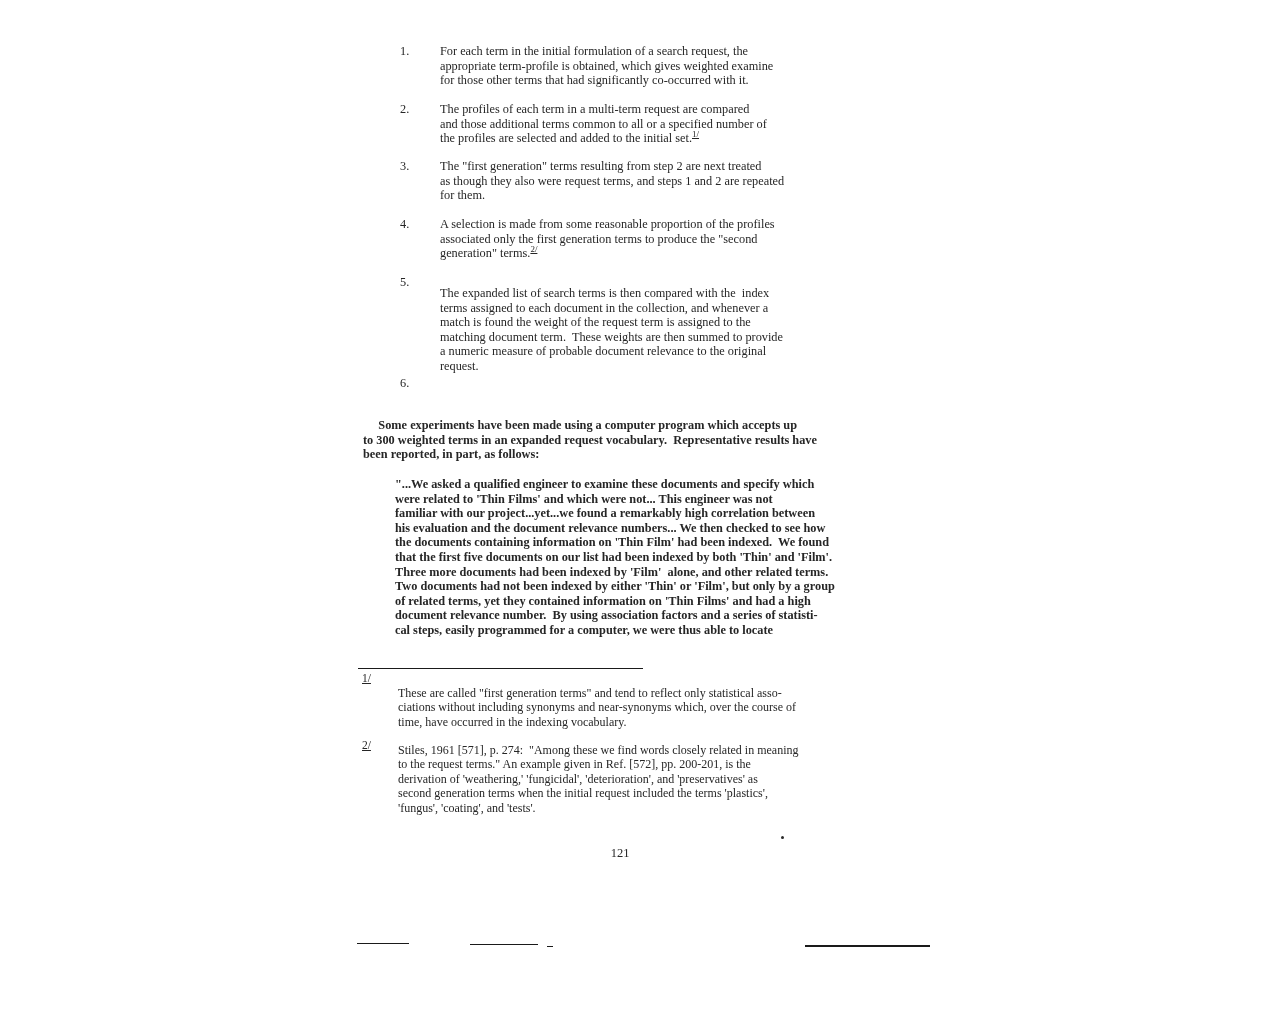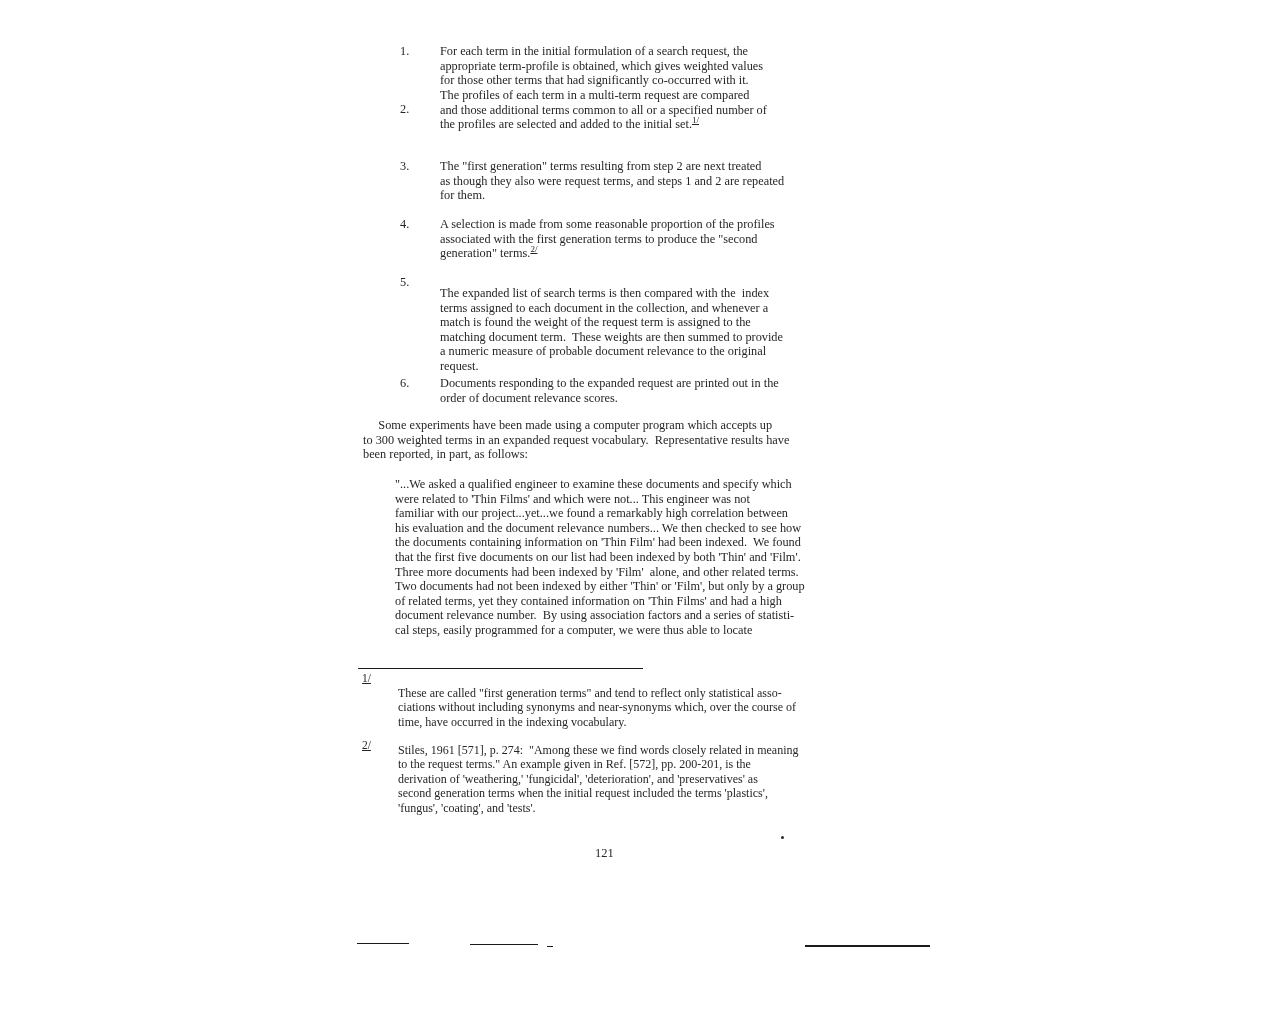--- a/index.html
+++ b/index.html
@@ -12,21 +12,21 @@
     width: 1280px;
     height: 1024px;
     background: #ffffff;
     font-family: "Liberation Serif", "DejaVu Serif", serif;
     color: #262626;
     font-size: 12.3px;
     line-height: 14.6px;
     overflow: hidden;
   }
   .abs { position: absolute; }
-  .pre { white-space: pre; }
+  .pre { white-space: pre; font-weight: bold; }
   .list-num {
     position: absolute;
     left: 400px;
     width: 30px;
   }
   .list-text {
     position: absolute;
     left: 440px;
     white-space: pre;
   }
@@ -53,67 +53,65 @@
   .hline {
     position: absolute;
     background: #1a1a1a;
     height: 1px;
   }
   .page-number {
     position: absolute;
     top: 846px;
     left: 595px;
     width: 50px;
-    text-align: left;
+    text-align: center;
     font-size: 12.5px;
   }
   .stray-dot {
     position: absolute;
     width: 3px;
     height: 3px;
     background: #2a2a2a;
     border-radius: 50%;
   }
 </style>
 </head>
 <body>
 
 <div class="page">
 
   <div class="list-num" style="top:44px">1.</div>
   <div class="list-text" style="top:44px"><span>For each term in the initial formulation of a search request, the
-appropriate term-profile is obtained, which gives weighted values
+appropriate term-profile is obtained, which gives weighted examine
 for those other terms that had significantly co-occurred with it.</span></div>
 
   <div class="list-num" style="top:102px">2.</div>
-  <div class="list-text" style="top:88px"><span>The profiles of each term in a multi-term request are compared
+  <div class="list-text" style="top:102px"><span>The profiles of each term in a multi-term request are compared
 and those additional terms common to all or a specified number of
 the profiles are selected and added to the initial set.</span><sup class="fnref">1/</sup></div>
 
   <div class="list-num" style="top:159px">3.</div>
   <div class="list-text" style="top:159px"><span>The "first generation" terms resulting from step 2 are next treated
 as though they also were request terms, and steps 1 and 2 are repeated
 for them.</span></div>
 
   <div class="list-num" style="top:217px">4.</div>
   <div class="list-text" style="top:217px"><span>A selection is made from some reasonable proportion of the profiles
-associated with the first generation terms to produce the "second
+associated only the first generation terms to produce the "second
 generation" terms.</span><sup class="fnref">2/</sup></div>
 
   <div class="list-num" style="top:275px">5.</div>
   <div class="list-text" style="top:286px"><span>The expanded list of search terms is then compared with the  index
 terms assigned to each document in the collection, and whenever a
 match is found the weight of the request term is assigned to the
 matching document term.  These weights are then summed to provide
 a numeric measure of probable document relevance to the original
 request.</span></div>
 
   <div class="list-num" style="top:376px">6.</div>
-  <div class="list-text" style="top:376px"><span>Documents responding to the expanded request are printed out in the
-order of document relevance scores.</span></div>
 
   <div class="abs pre" style="top:418px; left:363px">     Some experiments have been made using a computer program which accepts up
 to 300 weighted terms in an expanded request vocabulary.  Representative results have
 been reported, in part, as follows:</div>
 
   <div class="abs pre" style="top:477px; left:395px">"...We asked a qualified engineer to examine these documents and specify which
 were related to 'Thin Films' and which were not... This engineer was not
 familiar with our project...yet...we found a remarkably high correlation between
 his evaluation and the document relevance numbers... We then checked to see how
 the documents containing information on 'Thin Film' had been indexed.  We found

